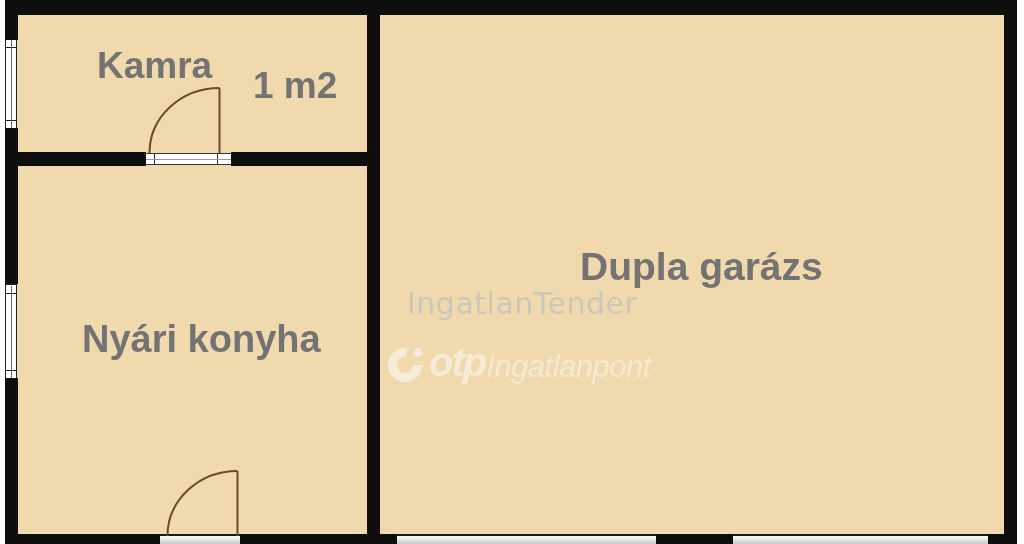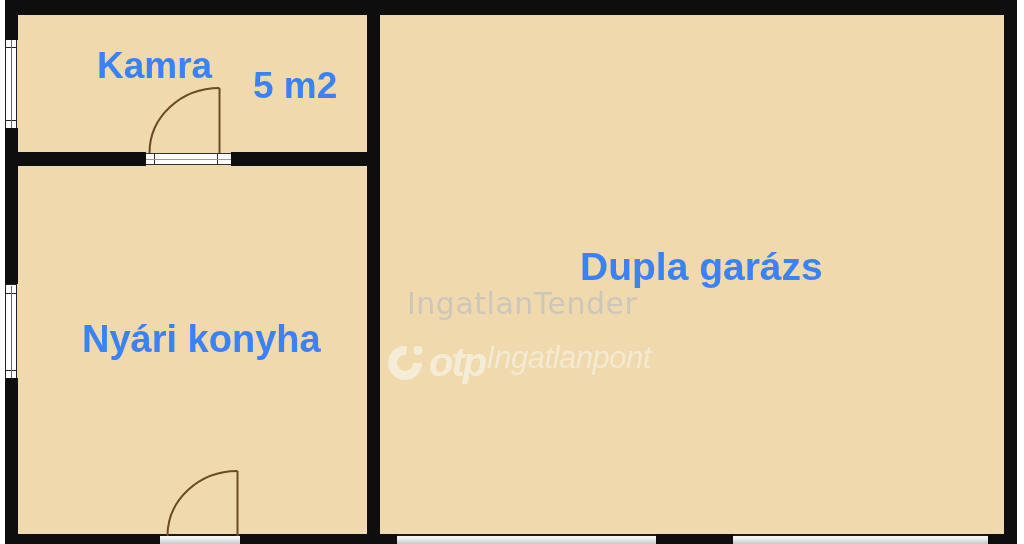--- a/index.html
+++ b/index.html
@@ -52,37 +52,37 @@
     background:linear-gradient(#f5f5f5 20%,#c6c8c9);border-top:2px solid #1a1a1a;
   }
   .strip-konyha{left:160px;width:80px;}
   .strip-gar-l{left:397px;width:259px;}
   .strip-gar-r{left:733px;width:255px;}
   
   #doors{position:absolute;left:0;top:0;z-index:4;pointer-events:none;}
   .door-line{fill:none;stroke:var(--door,#6b4a26);stroke-width:2;}
   
   .lbl{
-    position:absolute;z-index:5;font-weight:bold;color:#3b82f6;font-size:38px;
+    position:absolute;z-index:5;font-weight:bold;color:#737373;font-size:38px;
     line-height:1;white-space:nowrap;letter-spacing:0;
   }
   .lbl-kamra{left:97px;top:47px;font-size:37px;}
   .lbl-kamra-area{left:253px;top:67px;font-size:37px;}
   .lbl-konyha-area{left:123px;top:262px;}
   .lbl-konyha{left:82px;top:320px;}
   .lbl-garaz{left:580px;top:247px;font-size:39px;}
   .lbl-garaz-area{left:621px;top:323px;}
   
   .wm-text{
     position:absolute;left:407px;top:261px;z-index:1;
     font-family:"DejaVu Sans",sans-serif;font-size:30px;line-height:1;
     color:var(--watermark-gray,#b7bbc4);opacity:0.6;letter-spacing:0.5px;white-space:nowrap;margin-top:28px;
   }
   .wm-brand{
-    position:absolute;left:386px;top:342px;z-index:1;display:flex;align-items:flex-start;
+    position:absolute;left:386px;top:342px;z-index:1;display:flex;align-items:flex-end;
     color:var(--watermark-cream,#f5ecd8);white-space:nowrap;
   }
   .wm-brand .otp{
     font-size:40px;font-weight:bold;font-style:italic;letter-spacing:-2px;
     margin-left:5px;line-height:1;
   }
   .wm-brand .pont{
     font-size:31px;font-style:italic;font-weight:normal;opacity:0.85;
     margin-left:1px;letter-spacing:-0.5px;line-height:1;
   }
@@ -131,17 +131,17 @@
       <path class="door-line" d="M219.5,153 L219.5,88"></path>
       <path class="door-line" d="M219.5,88 A70,65 0 0 0 149.5,153"></path>
     </g>
     <g>
       <path class="door-line" d="M237.5,536 L237.5,471"></path>
       <path class="door-line" d="M237.5,471 A70,65 0 0 0 167.5,536"></path>
     </g>
   </svg>
 
   <div class="lbl lbl-kamra">Kamra</div>
-  <div class="lbl lbl-kamra-area">5 m2</div>
+  <div class="lbl lbl-kamra-area">1 m2</div>
   <div class="lbl lbl-garaz">Dupla garázs</div>
   <div class="lbl lbl-konyha">Nyári konyha</div>
 
 </div>
 
 </body></html>

